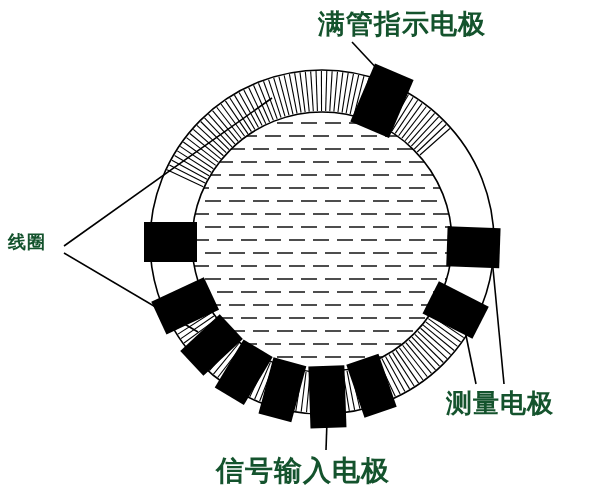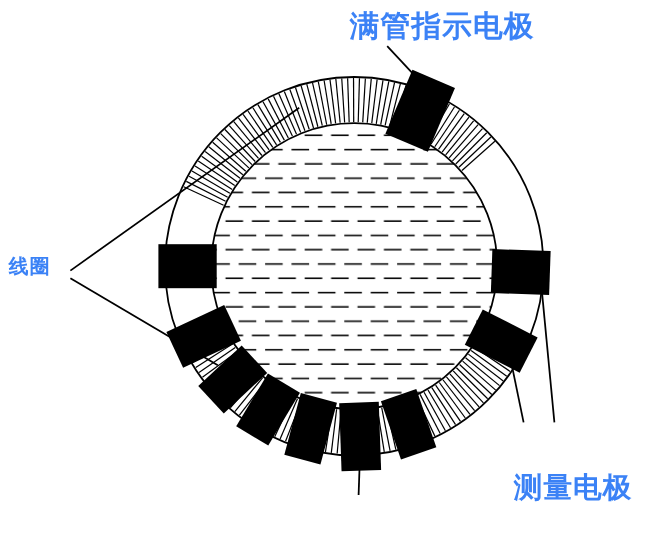--- a/index.html
+++ b/index.html
@@ -11,29 +11,29 @@
   .stage {
     position: relative;
     width: 600px;
     height: 501px;
     background: #ffffff;
     overflow: hidden;
   }
   svg { position: absolute; left: 0; top: 0; }
   .label {
     position: absolute;
-    color: #3b82f6;
+    color: #14532d;
     font-weight: bold;
     white-space: nowrap;
     letter-spacing: 1px;
     user-select: none;
   }
   .label-top          { left: 318px; top: 6px;   font-size: 27px; }
   .label-coil         { left: 8px;   top: 230px; font-size: 18px; }
-  .label-measure      { left: 467px; top: 386px; font-size: 26px; margin-top: 40px; }
+  .label-measure      { left: 446px; top: 386px; font-size: 26px; }
   .label-signal       { left: 216px; top: 452px; font-size: 28px; }
 </style>
 </head>
 <body>
 
 <div class="stage">
   <svg id="diagram-svg" width="600" height="501" viewBox="0 0 600 501">
       <defs>
         <pattern id="liquid" width="24" height="26" patternUnits="userSpaceOnUse">
           <line x1="1" y1="6" x2="17" y2="6" stroke="#000000" stroke-width="1.4"></line>
@@ -222,13 +222,14 @@
       <line x1="476" y1="384" x2="462" y2="316" stroke="#000000" stroke-width="1.6"></line>
       <line x1="326" y1="450" x2="327" y2="421" stroke="#000000" stroke-width="1.6"></line>
     </svg>
 
   <div class="label label-top">满管指示电极</div>
 
   <div class="label label-coil">线圈</div>
 
   <div class="label label-measure">测量电极</div>
 
+  <div class="label label-signal">信号输入电极</div>
 </div>
 
 </body></html>

